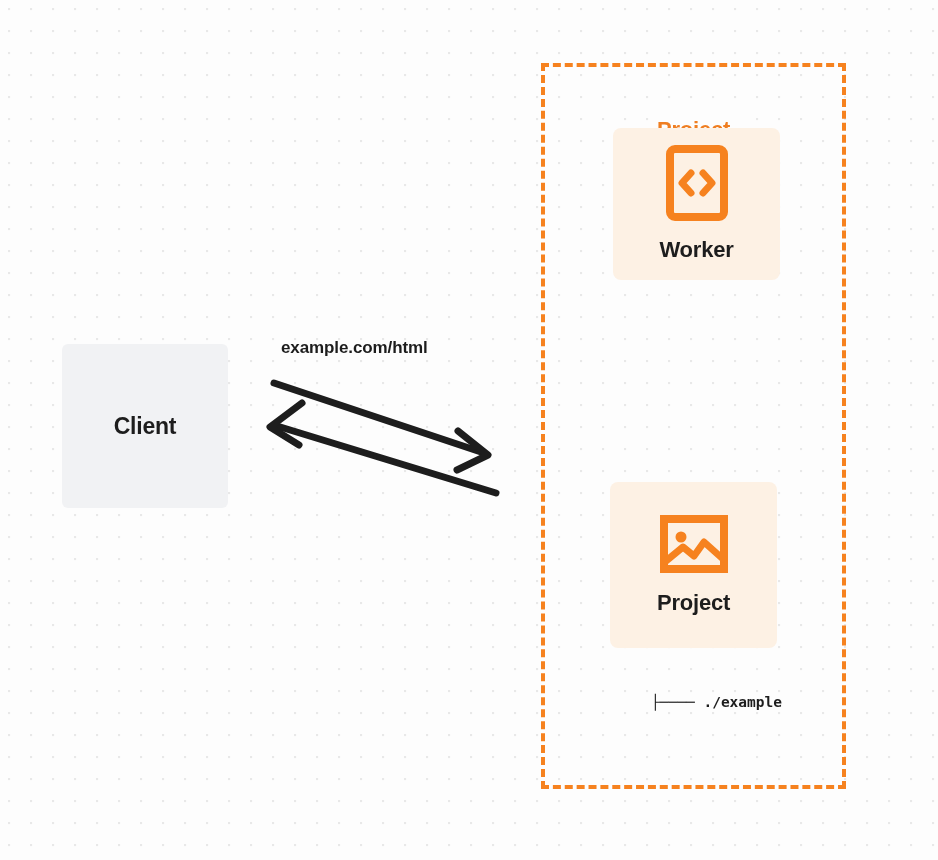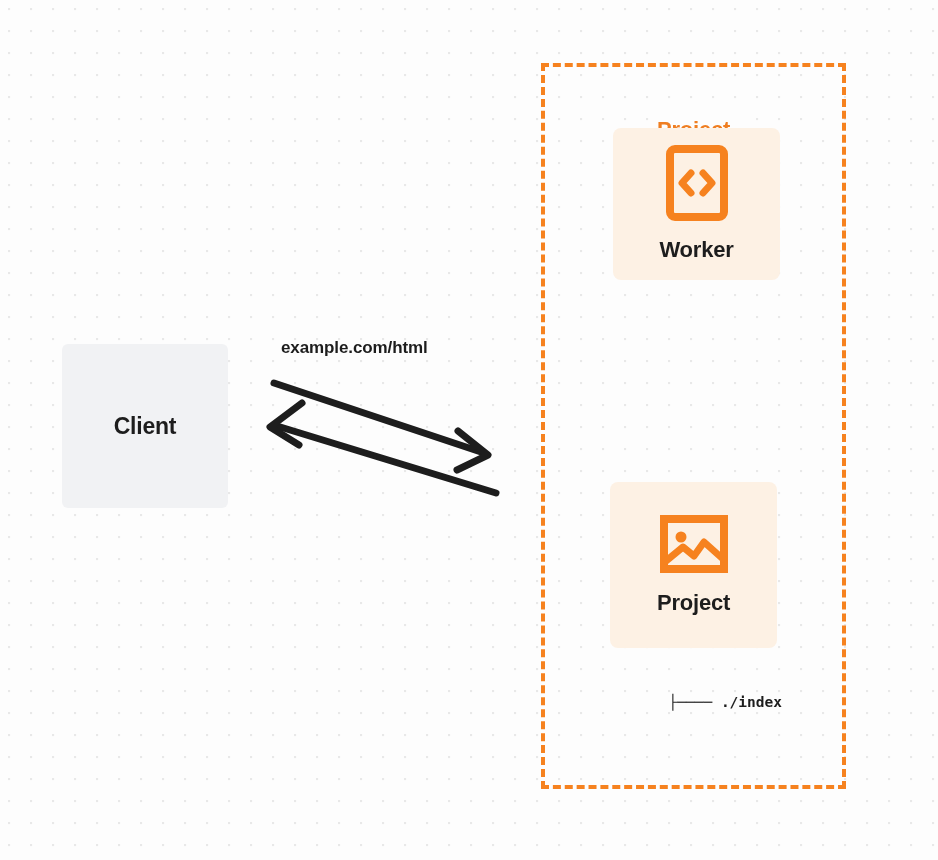--- a/index.html
+++ b/index.html
@@ -188,17 +188,17 @@
       <svg width="68" height="60" viewBox="0 0 68 60">
         <rect x="4" y="5" width="60" height="50" fill="none" stroke="#f6821f" stroke-width="8"></rect>
         <circle cx="21" cy="23" r="5.5" fill="#f6821f"></circle>
         <polyline points="6,47 23,33 34,42 44,28 63,45" fill="none" stroke="#f6821f" stroke-width="7" stroke-linecap="round" stroke-linejoin="round"></polyline>
       </svg>
     </span>
     <span class="card-label">Project</span>
   </div>
 
   <div id="assets-file-tree">
-    <span class="tree-row">├──── ./index</span>
+    <span class="tree-row">├──── ./example</span>
     
   </div>
 
 </div>
 
 </body></html>

